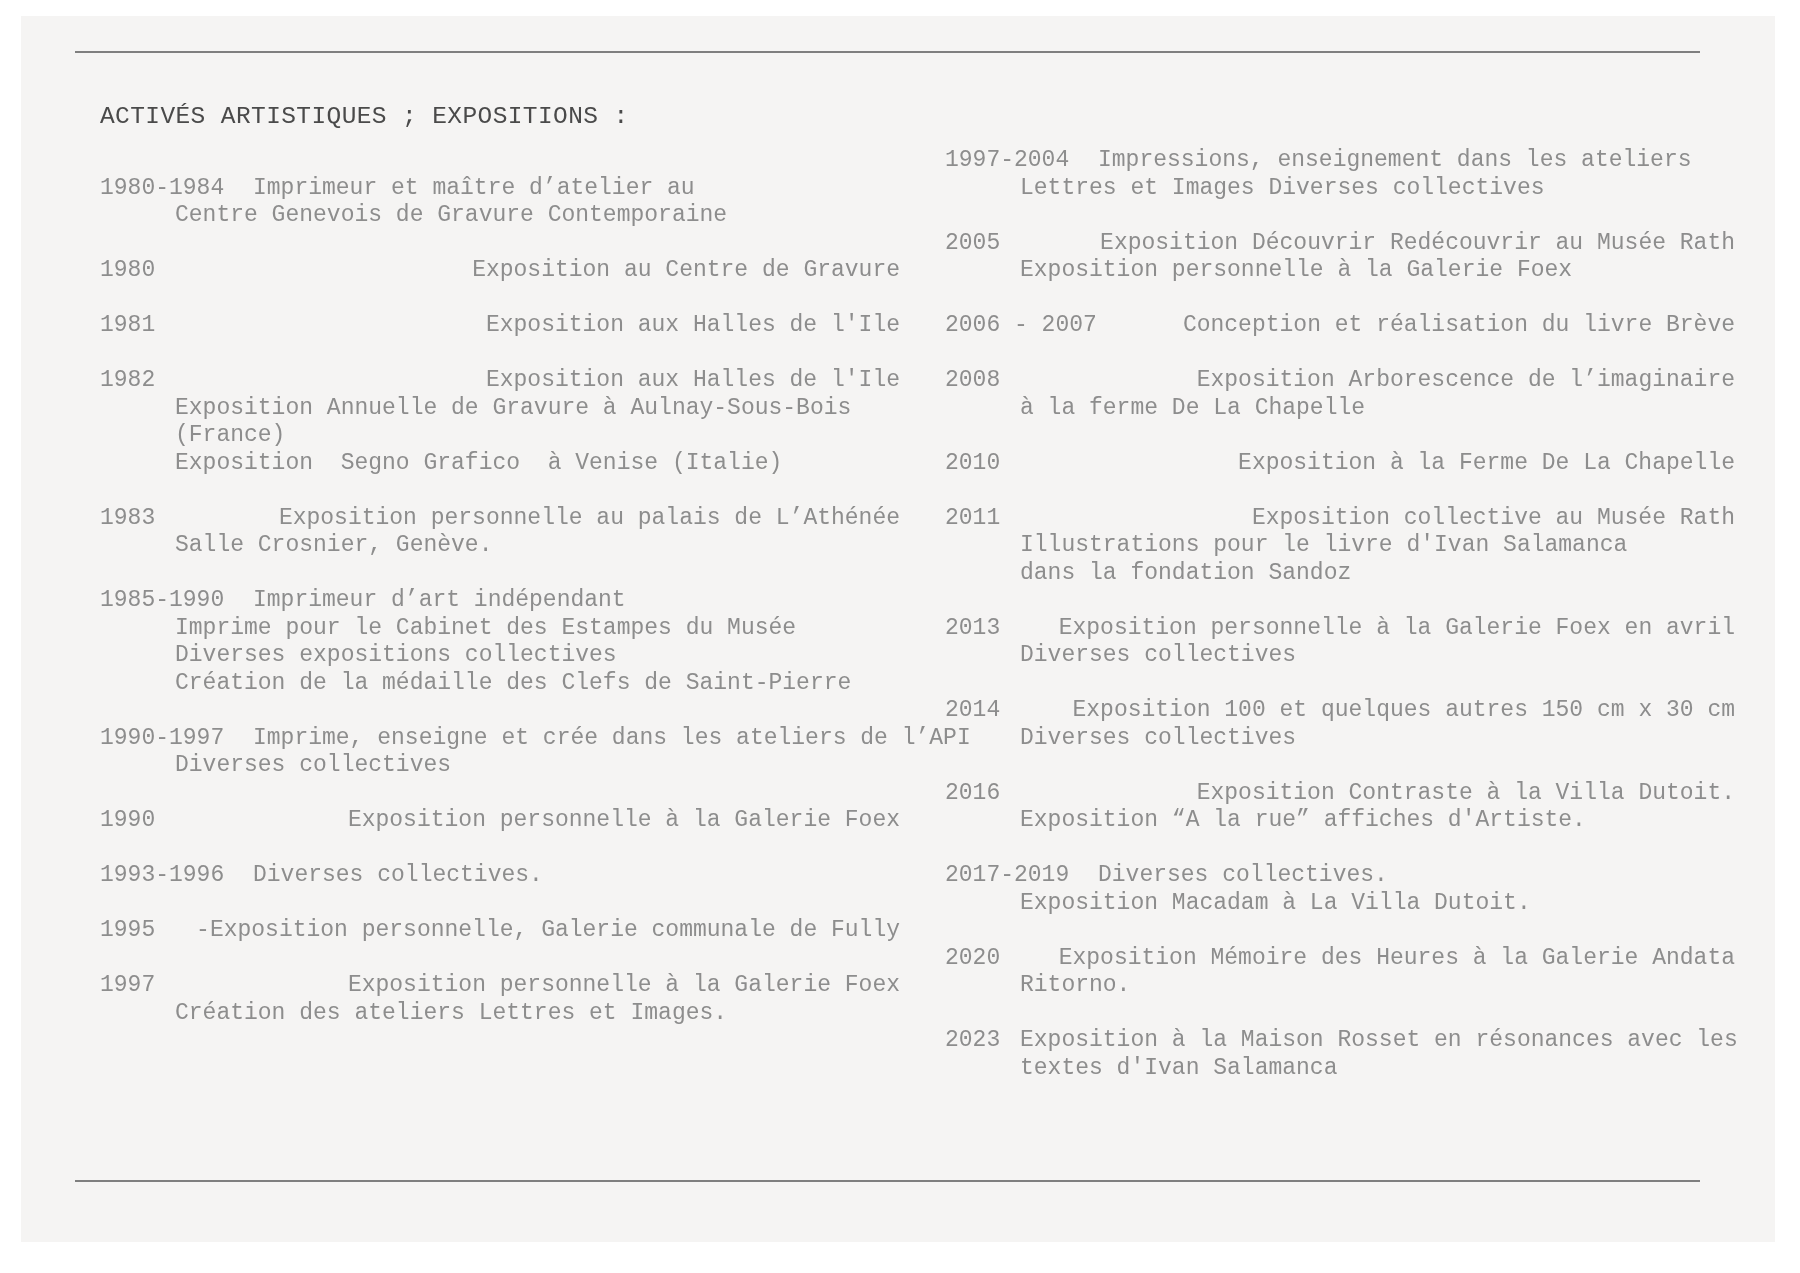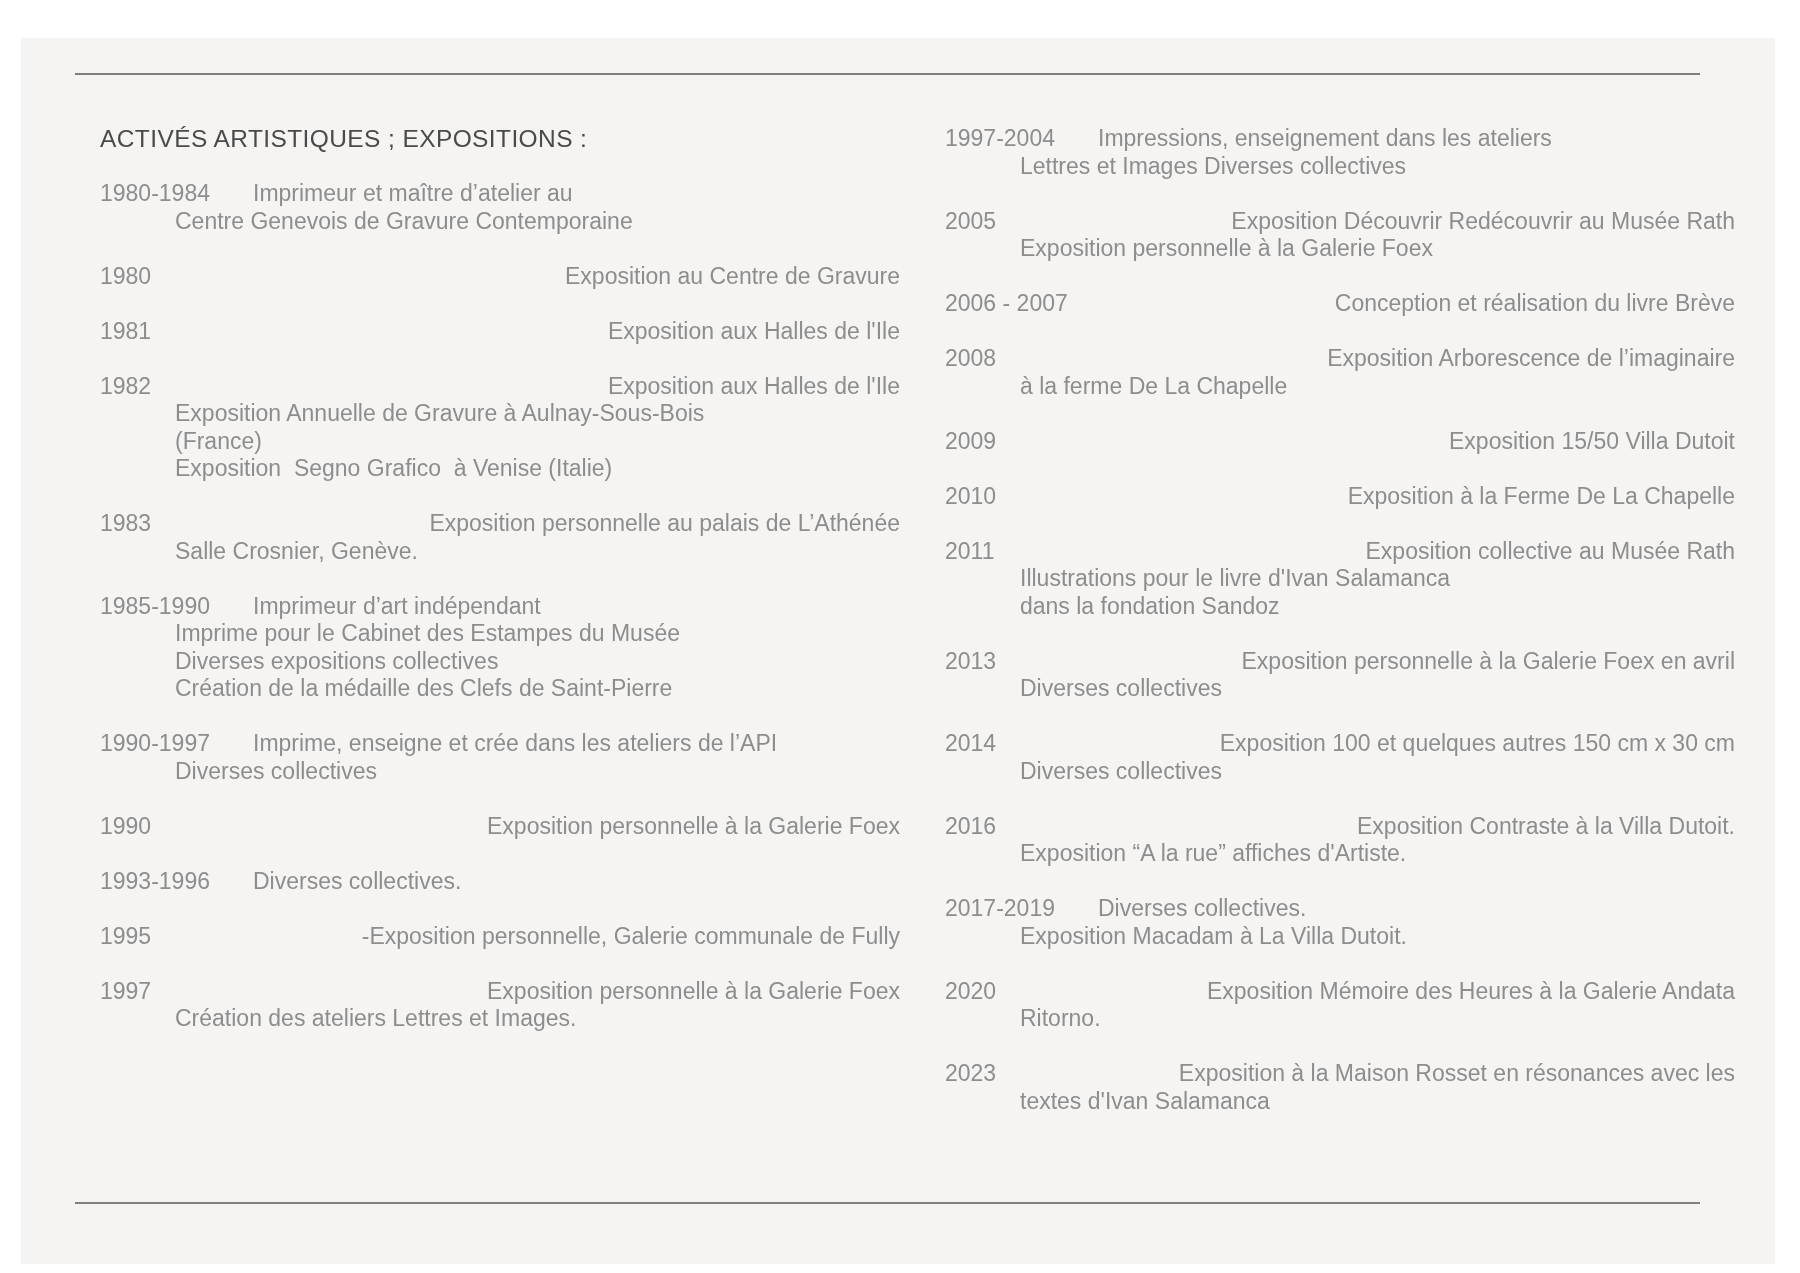--- a/index.html
+++ b/index.html
@@ -10,23 +10,24 @@
     --rule-color:#7f7f7f;
   }
   *{margin:0;padding:0;box-sizing:border-box;}
   html,body{
     width:1800px;height:1273px;
     background:var(--outer-bg);
     font-family:"Liberation Sans","DejaVu Sans",sans-serif;
   }
   .page{
     position:absolute;
-    left:21px;top:38px;
+    left:21px;top:16px;
     width:1754px;height:1226px;
     background:var(--page-bg);
+    font-family:Liberation Mono, monospace;
   }
   .rule{
     position:absolute;
     left:54px;
     width:1625px;
     border-top:2px solid var(--rule-color);
   }
   .rule-top{top:35px;}
   .rule-bottom{top:1164px;}
   .col{
@@ -40,21 +41,21 @@
   .col-right{left:924px;width:790px;}
   .heading{
     font-size:24.5px;
     font-weight:400;
     letter-spacing:0.4px;
     color:var(--heading-text);
     line-height:27.5px;
     margin-bottom:27.5px;
     white-space:pre;
   }
-  .entries{display:block;}
+  .entries{display:block;margin-top:44px;}
   .entry{
     position:relative;
     margin-bottom:27.5px;
   }
   .entry .year{
     position:absolute;
     left:0;top:0;
     white-space:pre;
   }
   .entry .lines{
@@ -178,26 +179,20 @@
           </div>
   </div>
         <div class="entry indent-none">
     <span class="year">2008</span>
     <div class="lines">
             <div class="line first">Exposition Arborescence de l’imaginaire</div>
             <div class="line">à la ferme De La Chapelle</div>
           </div>
   </div>
         <div class="entry indent-none">
-    <span class="year">2009</span>
-    <div class="lines">
-            <div class="line first">Exposition 15/50 Villa Dutoit</div>
-          </div>
-  </div>
-        <div class="entry indent-none">
     <span class="year">2010</span>
     <div class="lines">
             <div class="line first">Exposition à la Ferme De La Chapelle</div>
           </div>
   </div>
         <div class="entry indent-none">
     <span class="year">2011</span>
     <div class="lines">
             <div class="line first">Exposition collective au Musée Rath</div>
             <div class="line">Illustrations pour le livre d'Ivan Salamanca</div>

